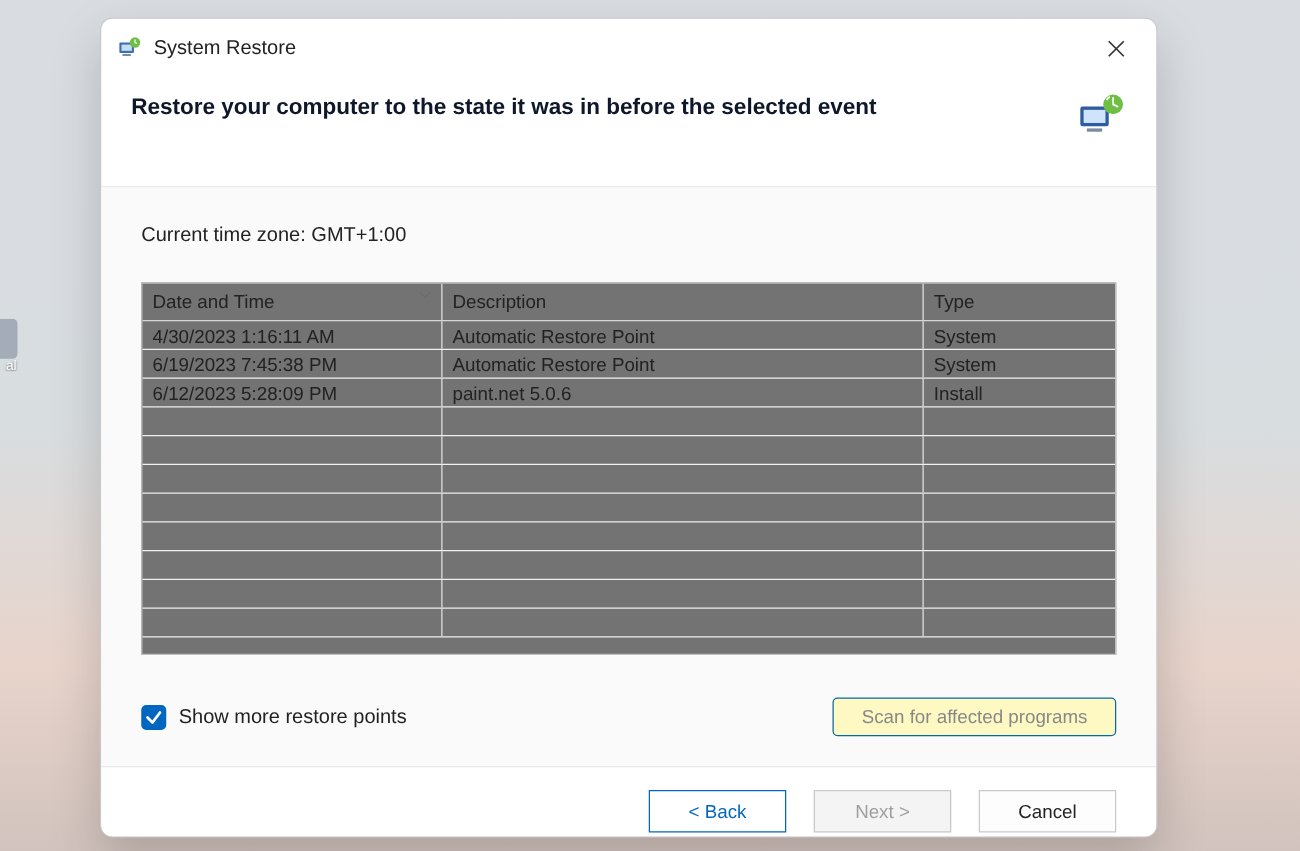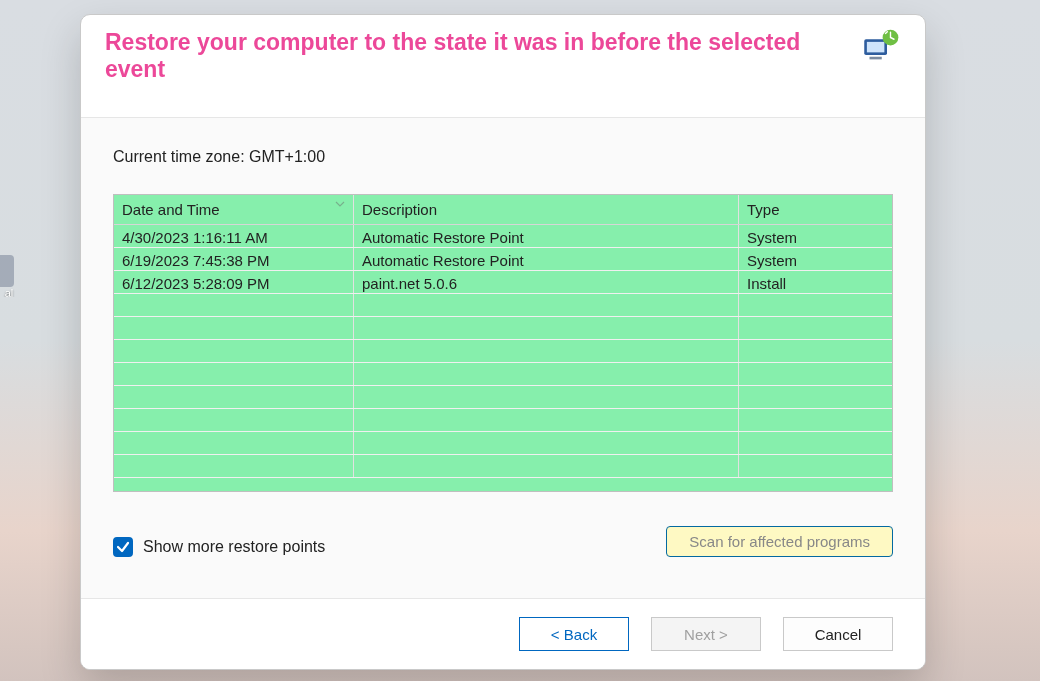--- a/index.html
+++ b/index.html
@@ -48,36 +48,36 @@
     border-radius:6px; cursor:pointer;
   }
   .close-btn svg { width:14px; height:14px; }
 
   .header-strip {
     display:flex; align-items:flex-start;
     padding: 14px 24px 34px 24px;
     border-bottom: 1px solid #e6e6e6;
   }
   .header-strip h1 {
-    font-size: 23px; font-weight: 700; color:#ec4899; flex:1;
+    font-size: 18px; font-weight: 700; color:#0f172a; flex:1;
   }
   .header-strip .wizard-icon { width:42px; height:42px; margin-top:-2px; }
 
   .content {
     background:#fafafa;
     flex:1;
     padding: 30px 32px 24px 32px;
     display:flex; flex-direction:column;
     border-bottom:1px solid #e6e6e6;
   }
   .tz { font-size:16px; color:#222; margin-bottom:28px; }
 
   .table {
     border:1px solid #bfbfbf;
-    background:#86efac;
+    background:#737373;
     display:flex; flex-direction:column;
     height: 298px;
   }
   .thead .row, .tbody .row {
     display:flex;
     font-size:15px;
     color:#222;
   }
   .thead .row {
     border-bottom:1px solid #d6d6d6;
@@ -99,21 +99,21 @@
     width:14px; height:14px; opacity:.45;
   }
   .tbody {
     flex:1;
     display:flex; flex-direction:column;
   }
   .tbody .row { border-bottom:1px solid #f0f0f0; height:23px; }
   .tbody .row.empty .cell { color:transparent; }
 
   .below-table {
-    display:flex; align-items:flex-end; margin-top:34px;
+    display:flex; align-items:center; margin-top:34px;
   }
   .chk-wrap {
     display:flex; align-items:center; gap:10px; font-size:16px; color:#222;
     cursor:pointer;
   }
   .chk {
     width:20px; height:20px;
     border:2px solid #0067c0; border-radius:4px;
     background:#0067c0;
     display:flex; align-items:center; justify-content:center;
@@ -149,20 +149,38 @@
 </head>
 <body>
 
 <div class="desktop-icon">
   <div class="pic"></div>
   <span>al</span>
 </div>
 
 <div class="dialog">
 
+  <div class="titlebar">
+    <span class="app-icon">
+      <svg viewBox="0 0 24 24">
+          <rect x="3" y="6" width="14" height="10" rx="1" fill="#3a6fb0"></rect>
+          <rect x="5" y="8" width="10" height="6" fill="#c7ddf3"></rect>
+          <rect x="6" y="17" width="8" height="2" fill="#7a8aa0"></rect>
+          <circle cx="18" cy="6" r="5" fill="#6fbf44"></circle>
+          <path d="M18 3v3l2 1" stroke="#fff" stroke-width="1.2" fill="none"></path>
+        </svg>
+    </span>
+    <span class="title">System Restore</span>
+    <span class="spacer"></span>
+    <div class="close-btn">
+      <svg viewBox="0 0 14 14">
+          <path d="M1 1 L13 13 M13 1 L1 13" stroke="#333" stroke-width="1.4"></path>
+        </svg>
+    </div>
+  </div>
 
   <div class="header-strip">
     <h1>Restore your computer to the state it was in before the selected event</h1>
     <span class="wizard-icon">
       <svg viewBox="0 0 48 48">
         <rect x="6" y="14" width="26" height="18" rx="2" fill="#2e5d9e"></rect>
         <rect x="9" y="17" width="20" height="12" fill="#cfe4fb"></rect>
         <rect x="12" y="34" width="14" height="3" fill="#7a8aa0"></rect>
         <circle cx="36" cy="12" r="9" fill="#6fbf44"></circle>
         <path d="M36 6v6l4 2" stroke="#fff" stroke-width="1.6" fill="none" stroke-linecap="round"></path>

